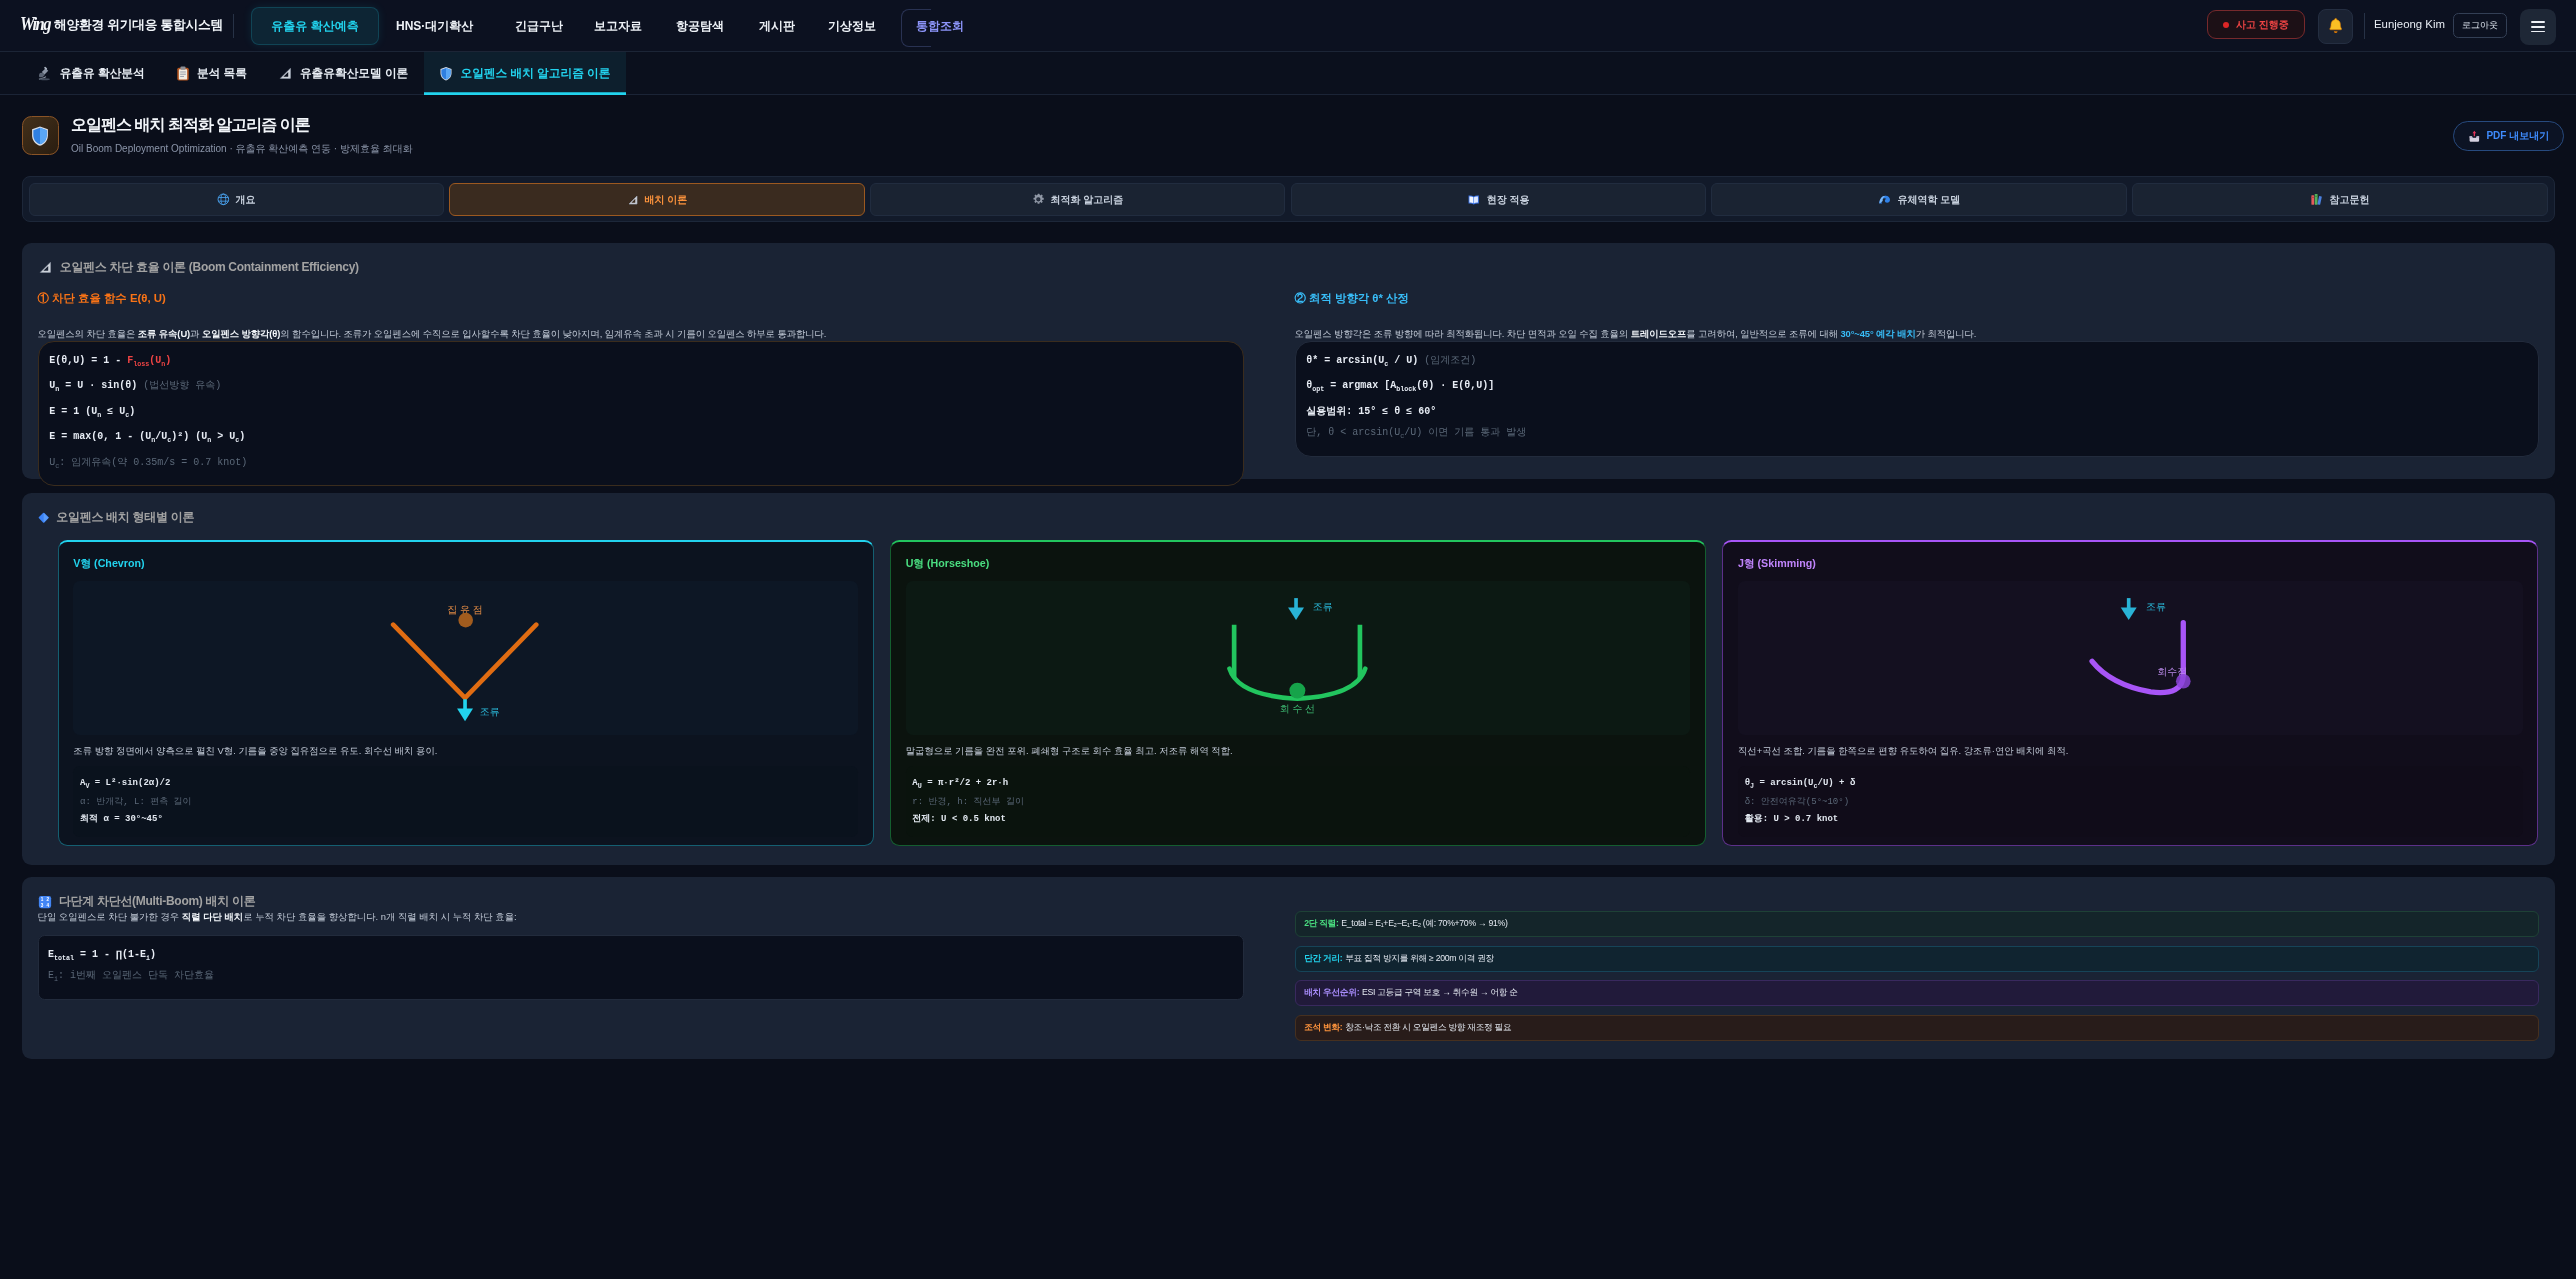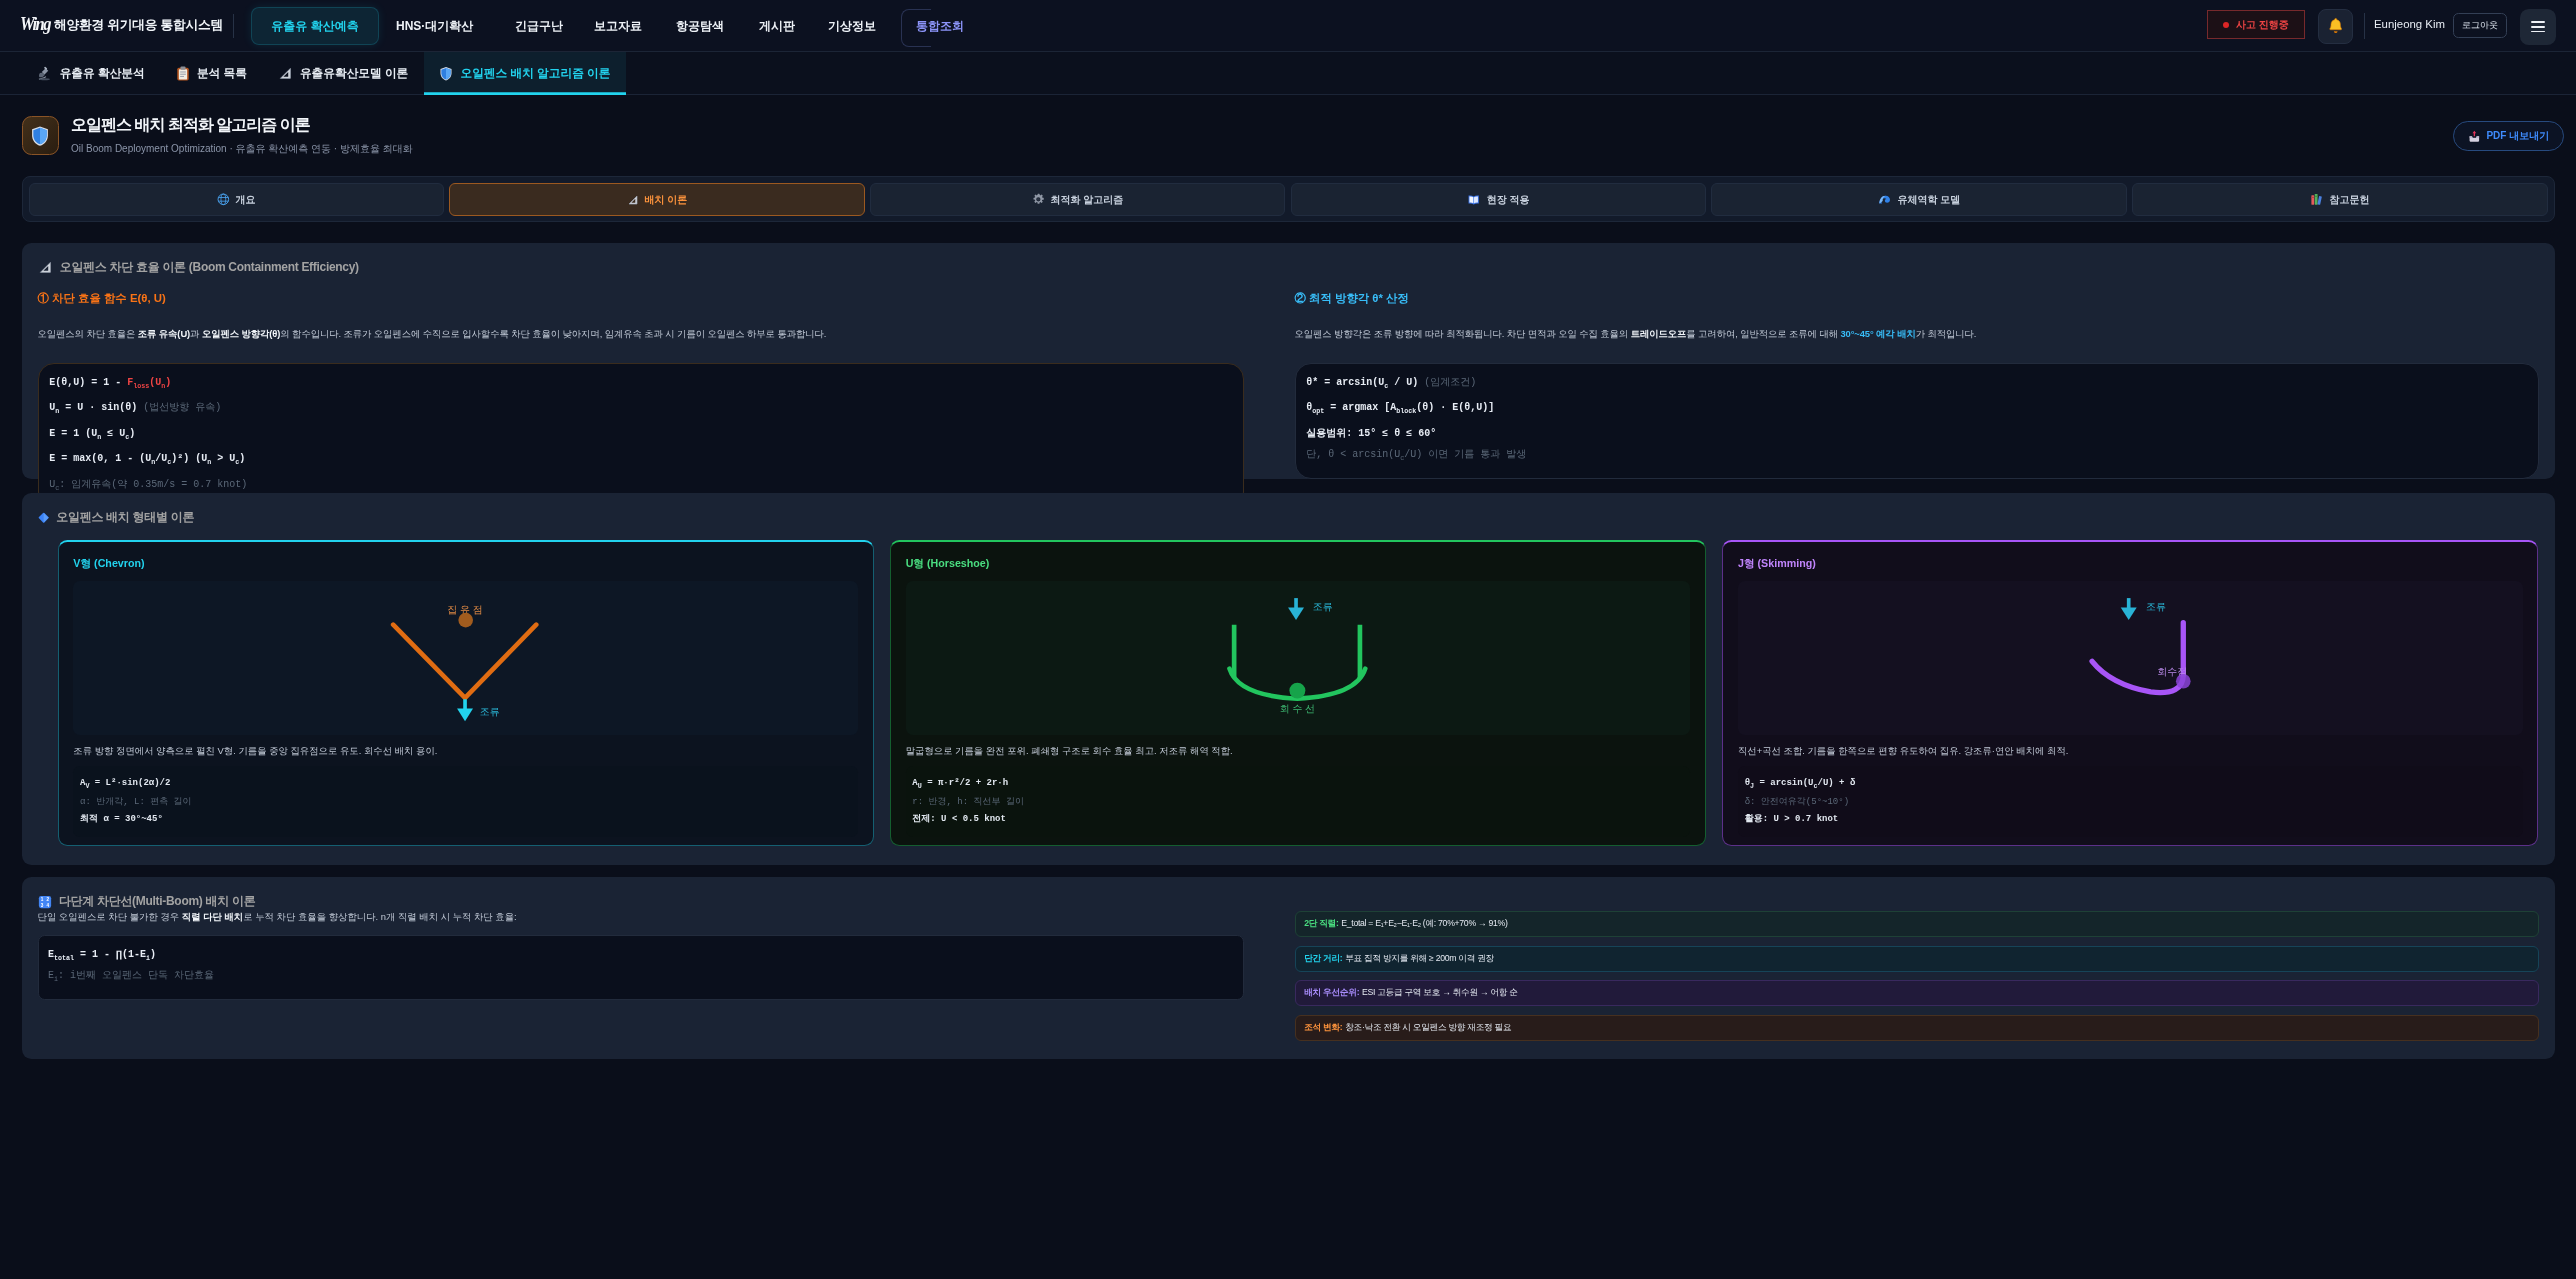--- a/index.html
+++ b/index.html
@@ -6,21 +6,21 @@
 *{margin:0;padding:0;box-sizing:border-box;}
 html,body{width:2576px;height:1279px;background:#0a0e1a;overflow:hidden;}
 body{font-family:"Liberation Sans",sans-serif;color:#e2e8f0;position:relative;}
 
 header{position:absolute;left:0;top:0;width:2576px;height:52px;background:#0c1120;border-bottom:0.7px solid #1c2536;}
 .logo{position:absolute;left:19.5px;top:14px;width:32px;font-family:"Liberation Serif",serif;font-style:italic;font-weight:700;font-size:18px;color:#f5f7fa;letter-spacing:-1.7px;transform:scaleX(0.92);transform-origin:left;}
 .brand{position:absolute;left:54px;top:17px;font-size:12.7px;font-weight:700;color:#f1f5f9;letter-spacing:-0.2px;}
 .hsep{position:absolute;left:233px;top:14px;width:0.7px;height:24px;background:#273246;}
 .navpill{position:absolute;left:251px;top:7.4px;width:128px;height:38px;background:rgba(34,211,238,0.10);border:0.7px solid rgba(34,211,238,0.18);border-radius:8px;box-shadow:0 0 9.4px rgba(34,211,238,0.10);display:flex;align-items:center;justify-content:center;font-size:12px;font-weight:700;color:#22d3ee;}
 .navitem{position:absolute;top:0;height:52px;display:flex;align-items:center;font-size:12px;font-weight:700;color:#eef2f7;}
-.badge-incident{position:absolute;left:2207px;top:10px;width:98px;height:29px;border:0.7px solid #77292c;background:#1c1016;border-radius:0;display:flex;align-items:center;justify-content:center;gap:6.7px;font-size:10px;font-weight:700;color:#ef4444;}
+.badge-incident{position:absolute;left:2207px;top:10px;width:98px;height:29px;border:0.7px solid #77292c;background:#1c1016;border-radius:9px;display:flex;align-items:center;justify-content:center;gap:6.7px;font-size:10px;font-weight:700;color:#ef4444;}
 .badge-incident .dot{width:6px;height:6px;border-radius:50%;background:#dc2626;}
 .bellbox{position:absolute;left:2318px;top:8.7px;width:35px;height:35px;background:#1a2232;border:0.7px solid #242e41;border-radius:8px;display:flex;align-items:center;justify-content:center;}
 .hsep2{position:absolute;left:2364px;top:13.4px;width:0.7px;height:25.5px;background:#273246;}
 .username{position:absolute;left:2374px;top:18px;font-size:11.4px;color:#e8edf4;}
 .logoutbtn{position:absolute;left:2453px;top:13.4px;width:54px;height:25px;border:0.7px solid #333f55;border-radius:5.4px;display:flex;align-items:center;justify-content:center;font-size:9px;color:#dbe2ec;}
 .burger{position:absolute;left:2520px;top:8.7px;width:36px;height:36px;background:#1e2736;border:0.7px solid #27324500;border-radius:8.7px;display:flex;flex-direction:column;align-items:center;justify-content:center;gap:3px;}
 .burger i{display:block;width:14px;height:1.7px;background:#eef1f6;border-radius:1.3px;}
 
 .subnav{position:absolute;left:0;top:52px;width:2576px;height:43px;background:#0b101d;border-bottom:0.7px solid #1b2436;display:flex;padding-left:21.5px;}
 .stab{height:43px;display:flex;align-items:center;gap:7.4px;padding:0 15.4px;font-size:11.7px;font-weight:700;color:#e7ecf3;justify-content:center;}
@@ -36,21 +36,21 @@
 .tpill.active{background:#3a2b1f;border:1px solid #9c5920;color:#fb923c;}
 
 .card{position:absolute;left:21.5px;width:2533px;background:#1a2334;border-radius:9.4px;padding:16px;}
 .card h3{font-size:12px;font-weight:700;color:#a3a3a3;display:flex;align-items:center;gap:7.4px;letter-spacing:-0.3px;}
 #card1{top:243px;height:236px;}
 #card1 .cols{display:grid;grid-template-columns:1206px 1244px;column-gap:51px;margin-top:14.8px;}
 h4.oh{font-size:11.4px;font-weight:700;color:#f97316;}
 h4.bh{font-size:11.4px;font-weight:700;color:#38bdf8;}
 .card p.desc{margin-top:22px;font-size:9.4px;color:#c3cbd8;letter-spacing:-0.1px;}
 .card p.desc b{color:#f1f5f9;}
-pre.code{margin-top:22px;background:#0a0f1c;border:0.7px solid #222b3c;border-radius:16px;padding:8px 10.7px;font-family:"Liberation Mono",monospace;font-size:10px;line-height:21.5px;color:#e8edf5;font-weight:700;}
+pre.code{margin-top:0;background:#0a0f1c;border:0.7px solid #222b3c;border-radius:16px;padding:8px 10.7px;font-family:"Liberation Mono",monospace;font-size:10px;line-height:21.5px;color:#e8edf5;font-weight:700;}
 pre.code.brown{border-color:#3a2c1d;}
 pre.code .gr{color:#5b6878;font-weight:400;}
 pre.code .red{color:#ef4444;}
 sub{font-size:6.7px;}
 
 #card2{top:493px;height:372px;}
 #card2 .bgrid{display:grid;grid-template-columns:1fr 1fr 1fr;column-gap:16px;margin-top:14px;margin-left:20px;}
 .bcard{height:306px;border-radius:9.4px;padding:14.8px;position:relative;}
 .bcard.v{background:#0c131f;border:1.3px solid rgba(34,211,238,0.40);border-top:2.7px solid #22d3ee;}
 .bcard.u{background:#0b130e;border:1.3px solid rgba(34,197,94,0.42);border-top:2.7px solid #22c55e;}

